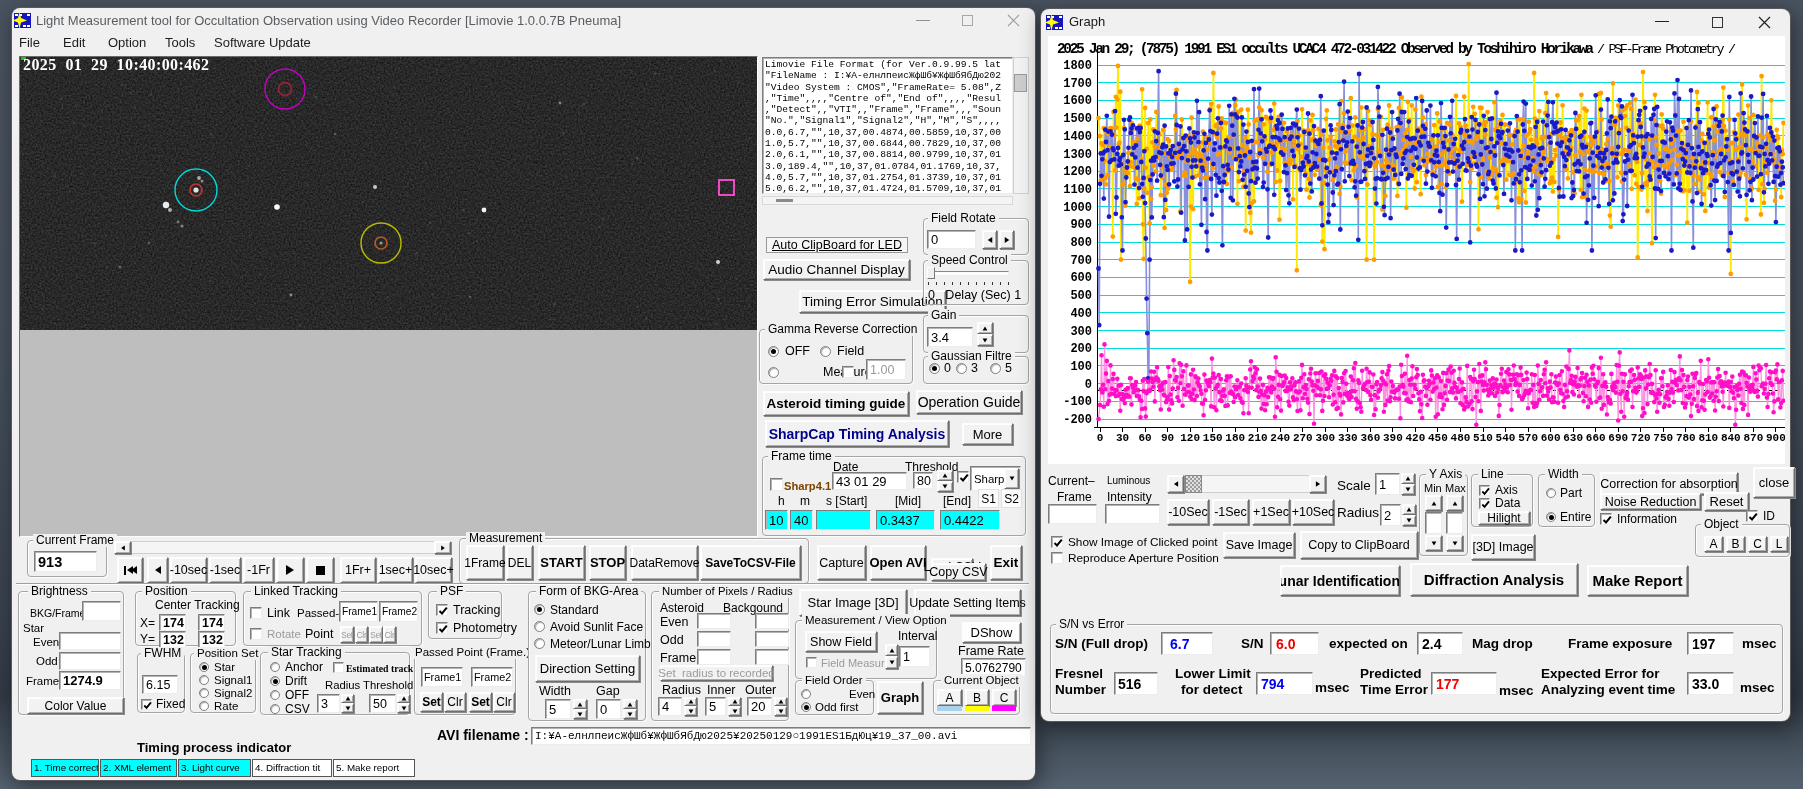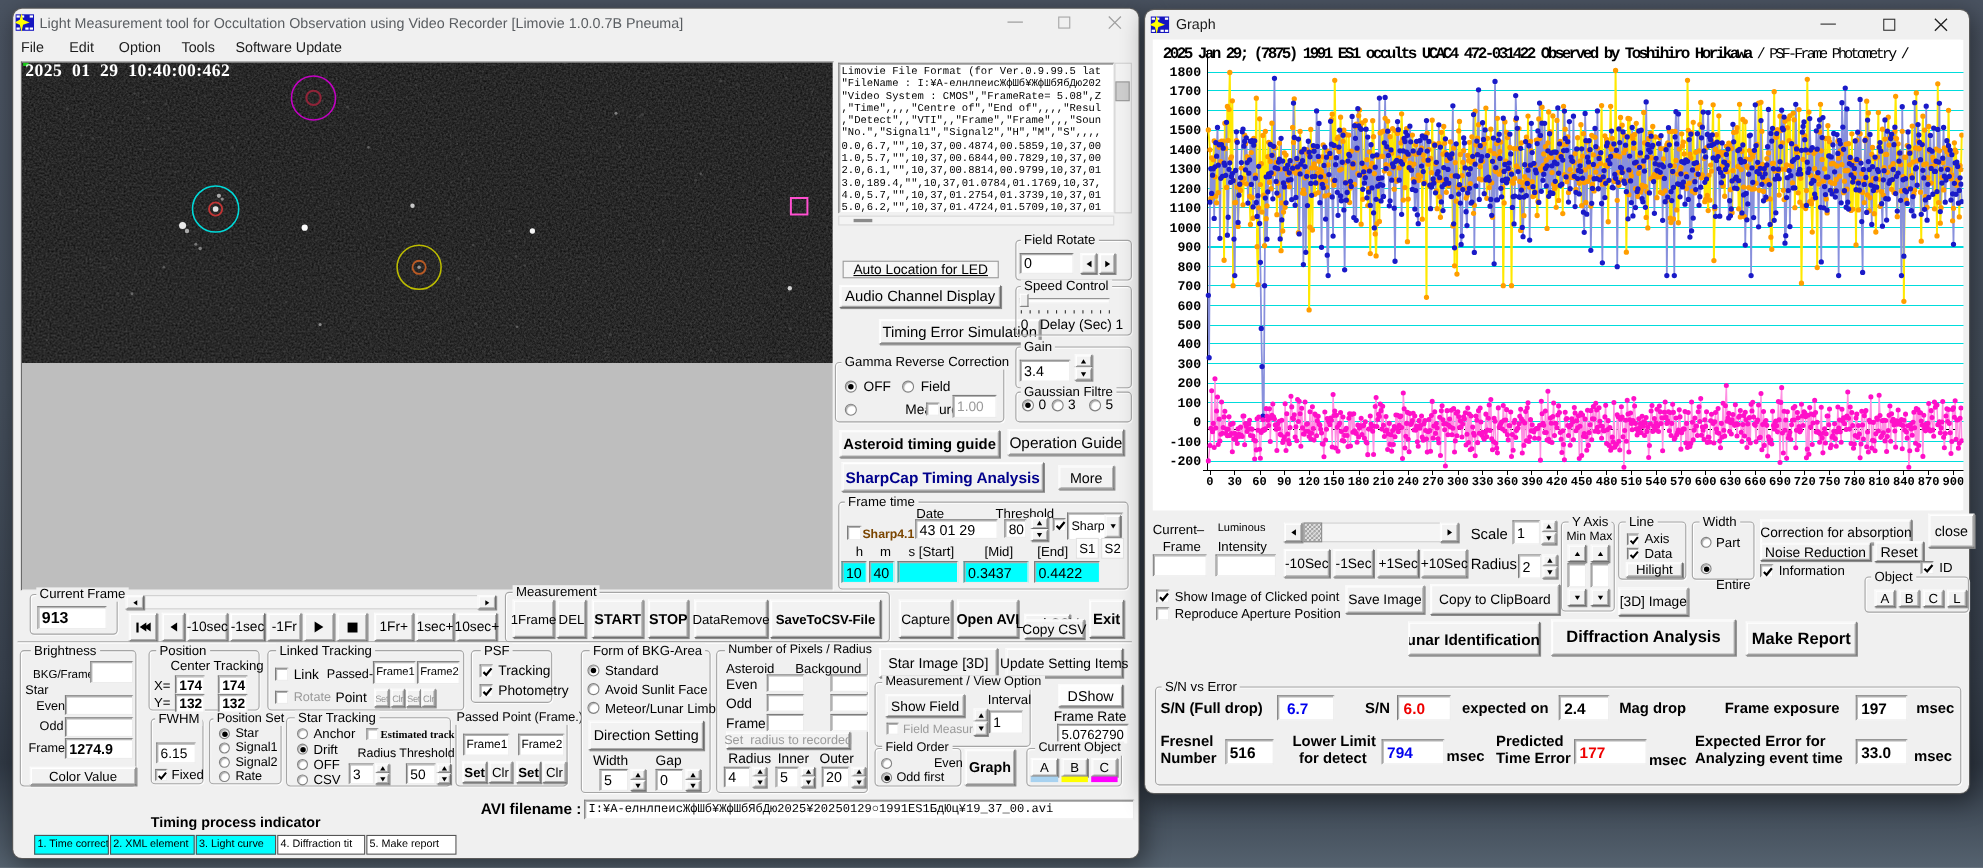--- a/index.html
+++ b/index.html
@@ -515,21 +515,21 @@
 <rect x="699" y="123" width="15" height="15" stroke="#ff50d0" stroke-width="1.8"></rect>
 </g>
 </svg>
 <div class="t" style="left:23px;top:58px;font-size:16px;color:#fff;font-family:'Liberation Serif',serif;font-weight:bold;letter-spacing:.4px;">2025&nbsp; 01&nbsp; 29&nbsp; 10:40:00:462</div>
 <div class="i" style="left:762px;top:57px;width:251px;height:137px;font-family:'Liberation Mono',monospace;font-size:9.6px;line-height:11.3px;display:block;padding:1px 0 0 2px;letter-spacing:0;">Limovie File Format (for Ver.0.9.99.5 lat<br>"FileName : I:¥A-елнлпеисЖфШб¥ЖфШбЯбДю202<br>"Video System : CMOS","FrameRate= 5.08",Z<br>,"Time",,,,"Centre of","End of",,,,"Resul<br>,"Detect",,"VTI",,"Frame","Frame",,,"Soun<br>"No.","Signal1","Signal2","H","M","S",,,,<br>0.0,6.7,"",10,37,00.4874,00.5859,10,37,00<br>1.0,5.7,"",10,37,00.6844,00.7829,10,37,00<br>2.0,6.1,"",10,37,00.8814,00.9799,10,37,01<br>3.0,189.4,"",10,37,01.0784,01.1769,10,37,<br>4.0,5.7,"",10,37,01.2754,01.3739,10,37,01<br>5.0,6.2,"",10,37,01.4724,01.5709,10,37,01</div>
 <div class="a" style="left:1013px;top:57px;width:16px;height:137px;background:#f2f2f2;border:1px solid #d0d0d0;"></div>
 <div class="a" style="left:1014px;top:74px;width:13px;height:18px;background:#cdcdcd;border:1px solid #9a9a9a;"></div>
 <div class="a" style="left:762px;top:196px;width:251px;height:9px;background:#f4f4f4;border:1px solid #d8d8d8;"></div>
 <div class="a" style="left:776px;top:199px;width:17px;height:3px;background:#8a8a8a;"></div>
 <div class="b" style="left:766px;top:237px;width:142px;height:16px;background:#f6f6f6;box-shadow:none;border:1px solid #999;font-size:12.5px;">
-    <span style="text-decoration:underline">Auto Location for LED</span>
+    <span style="text-decoration:underline">Auto ClipBoard for LED</span>
   </div>
 <div class="b" style="left:763px;top:259px;width:147px;height:21px;font-size:13.5px;">Audio Channel Display</div>
 <div class="b" style="left:763px;top:290px;width:147px;height:23px;font-size:13.5px;margin-left:36px;">Timing Error Simulation</div>
 <div class="g" style="left:759px;top:329px;width:154px;height:55px;"></div>
 <div class="gl" style="left:765px;top:323px;font-size:12px;">Gamma Reverse Correction</div>
 <div class="rad on" style="left:768px;top:346px;width:11px;height:11px;"></div>
 <div class="t" style="left:785px;top:344px;font-size:12.5px;">OFF</div>
 <div class="rad" style="left:820px;top:346px;width:11px;height:11px;"></div>
 <div class="t" style="left:837px;top:344px;font-size:12.5px;">Field</div>
 <div class="rad" style="left:768px;top:367px;width:11px;height:11px;"></div>
@@ -1081,21 +1081,21 @@
       <path d="M2.5 6 5 8.5 9.8 2.6" stroke="#000" stroke-width="2" fill="none"></path>
     </svg>
   </div>
 <div class="t" style="left:1495px;top:496px;font-size:12px;">Data</div>
 <div class="b" style="left:1478px;top:511px;width:52px;height:14px;font-size:12px;">Hilight</div>
 <div class="g" style="left:1538px;top:474px;width:57px;height:53px;"></div>
 <div class="gl" style="left:1545px;top:468px;font-size:12px;">Width</div>
 <div class="rad" style="left:1546px;top:488px;width:10px;height:10px;"></div>
 <div class="t" style="left:1560px;top:486px;font-size:12px;">Part</div>
 <div class="rad on" style="left:1546px;top:512px;width:10px;height:10px;"></div>
-<div class="t" style="left:1560px;top:524px;font-size:12px;">Entire</div>
+<div class="t" style="left:1560px;top:510px;font-size:12px;">Entire</div>
 <div class="b" style="left:1600px;top:472px;width:138px;height:23px;font-size:12.5px;">Correction for absorption</div>
 <div class="b" style="left:1753px;top:467px;width:42px;height:31px;font-size:13px;">close</div>
 <div class="b" style="left:1600px;top:493px;width:101px;height:17px;font-size:12.5px;">Noise Reduction</div>
 <div class="b" style="left:1704px;top:492px;width:45px;height:19px;font-size:13px;">Reset</div>
 <div class="chk" style="left:1600px;top:513px;width:12px;height:12px;">
     <svg class="ck" width="12" height="12" viewBox="0 0 12 12">
       <path d="M2.5 6 5 8.5 9.8 2.6" stroke="#000" stroke-width="2" fill="none"></path>
     </svg>
   </div>
 <div class="t" style="left:1617px;top:512px;font-size:12px;">Information</div>

